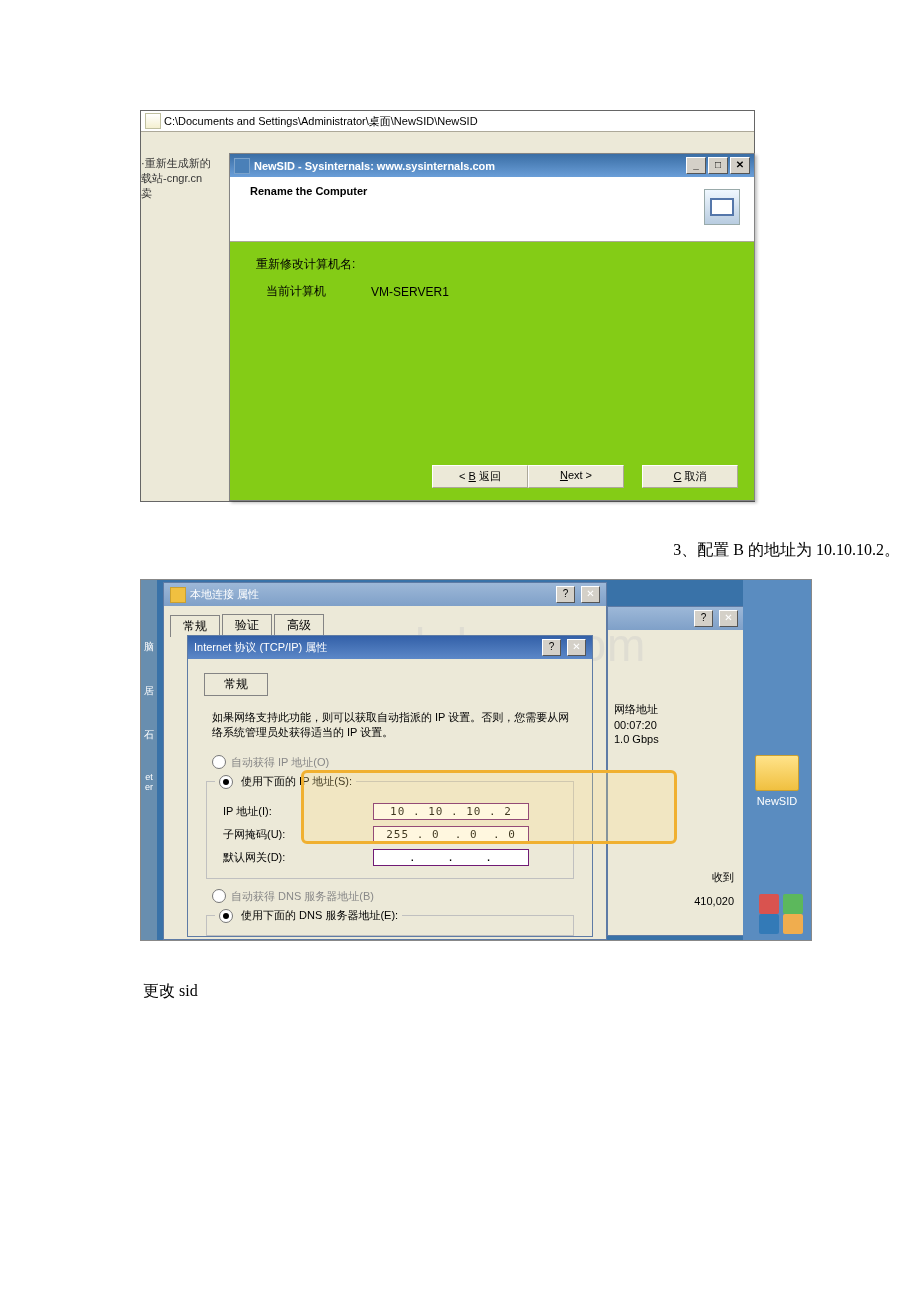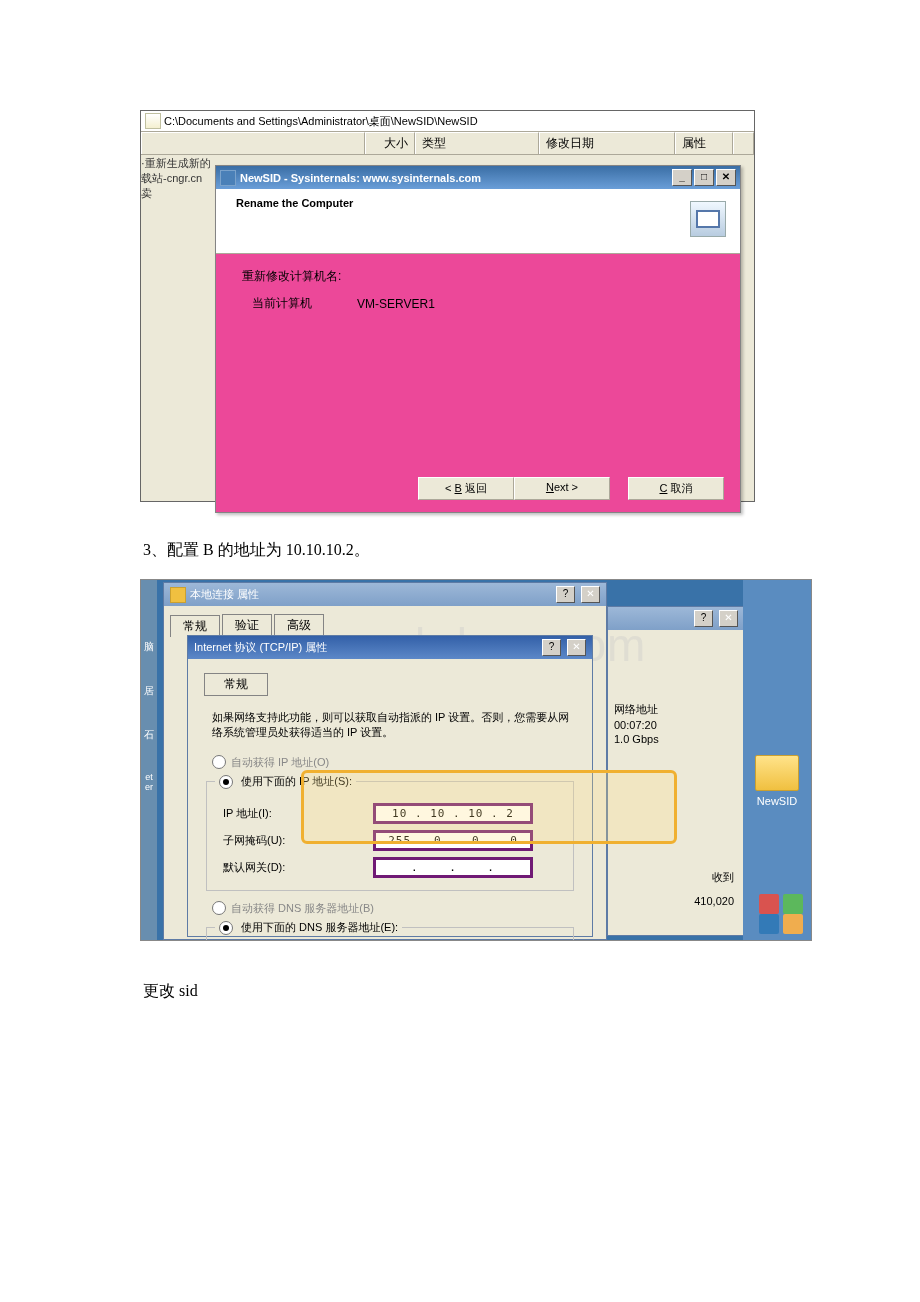--- a/index.html
+++ b/index.html
@@ -6,42 +6,42 @@
   .page { padding:0 20px; }
 
   
   .shot1 { border:1px solid #666; background:#ece9d8; width:613px; margin:110px 0 0 120px; position:relative; }
   .addrbar { background:#fff; font-size:11px; padding:2px 4px; display:flex; align-items:center; gap:3px; border-bottom:1px solid #aca899; }
   .addrbar .icon { width:14px; height:14px; border:1px solid #c0c0a0; background:linear-gradient(#fff,#f4f0d0); }
   .colhdr { display:flex; background:#ece9d8; border-bottom:1px solid #aca899; }
   .colhdr div { border:1px solid #fff; border-right-color:#aca899; border-bottom:none; padding:2px 6px; }
   .colhdr .c1{width:210px} .colhdr .c2{width:36px;text-align:right} .colhdr .c3{width:110px} .colhdr .c4{width:122px} .colhdr .c5{width:44px}
   .leftpane { position:absolute; left:0; top:45px; width:88px; font-size:11px; color:#333; }
-  .wizard { position:absolute; left:74px; top:42px; width:524px; height:346px; border:1px solid #848484; background:#ec4899; box-shadow:2px 2px 3px rgba(0,0,0,.25);margin-top:12px; }
+  .wizard { position:absolute; left:88px; top:42px; width:524px; height:346px; border:1px solid #848484; background:#84cc16; box-shadow:2px 2px 3px rgba(0,0,0,.25); }
   .wtitle { background:linear-gradient(#3a6ea5,#6a9ed8); color:#fff; font-weight:bold; font-size:11px; padding:3px 4px; display:flex; align-items:center; }
   .wtitle .ticon { width:14px; height:14px; background:#4a80b8; border:1px solid #fff4; margin-right:4px; }
   .wtitle .spacer{flex:1}
   .wtitle .wbtn { width:18px; height:15px; background:#d4d0c8; border:1px solid #fff; border-right-color:#555; border-bottom-color:#555; text-align:center; line-height:13px; font-size:10px; color:#000; margin-left:2px; }
   .whead { background:#fff; padding:8px 20px 10px 20px; border-bottom:1px solid #aca899; min-height:46px; position:relative; }
   .whead .title{font-weight:bold; font-size:11px;}
   .whead .sub{font-size:11px; margin:2px 0 0 18px;}
   .whead .icon { position:absolute; right:14px; top:12px; width:34px; height:34px; border:1px solid #9aa; background:linear-gradient(#f0f8ff,#b8cce0); display:flex; align-items:center; justify-content:center; }
   .whead .icon::after{content:"";width:20px;height:14px;border:2px solid #5577aa;background:#fff;}
   .wbody { padding:14px 26px 0 26px; font-size:12px; }
   .row { display:flex; align-items:center; margin:6px 0 6px 10px; gap:10px; }
   .row .lab{width:95px;}
   .chk { width:13px; height:13px; border:1px solid #777; background:#fff; display:inline-flex; align-items:center; justify-content:center; margin-right:4px; }
   .chk::after{content:"✓"; font-size:10px; color:#000;}
   .tin { width:124px; padding:1px 4px; border:1px solid #7f9db9; background:#fff; font-size:11px; }
   .wbtns { position:absolute; bottom:0; left:0; right:0; padding:10px 16px 12px 0; display:flex; gap:0; justify-content:flex-end; border-top:0; }
   .btn { min-width:78px; text-align:center; padding:3px 8px; border:1px solid #aca899; border-top-color:#fff; border-left-color:#fff; background:#ece9d8; font-size:11px; }
   .shot1 { height:390px; }
 
   
-  .step { margin:38px 0 18px 123px; font-family:"SimSun",serif; font-size:16px; }
+  .step { margin:38px 0 18px 123px; font-family:"SimSun",serif; font-size:16px;text-align:right; }
   .step2 { margin:40px 0 0 123px; font-family:Liberation Serif, serif; font-size:16px; }
 
   
   .shot2 { margin:0 0 0 120px; width:670px; height:360px; position:relative; background:#3972a8; overflow:hidden; border:1px solid #888; }
   
   .desk { position:absolute; right:0; top:0; bottom:0; width:68px; background:#5a8cc0; }
   .folder { position:absolute; right:12px; top:175px; text-align:center; color:#fff; font-size:11px; }
   .folder .ic{ width:42px;height:34px;background:linear-gradient(#ffe38a,#f0c040);border:1px solid #caa030;border-radius:2px;margin:0 auto 4px;}
   .logo { position:absolute; right:6px; bottom:4px; width:48px; height:44px; }
   .logo span{position:absolute;width:20px;height:20px;border-radius:2px;}
@@ -66,21 +66,21 @@
   .win2body{padding:8px 10px 0;}
   .grouptab{border:1px solid #848484;padding:2px 12px;width:38px;text-align:center;margin:6px 0 0 6px;font-size:12px;}
   .infotext{font-size:11px;margin:14px 6px 14px 14px;line-height:1.4;}
   .radio{width:12px;height:12px;border:1px solid #777;border-radius:50%;display:inline-flex;align-items:center;justify-content:center;margin-right:5px;background:#fff;}
   .radio.on::after{content:"";width:6px;height:6px;background:#000;border-radius:50%;}
   .rrow{margin:4px 0 4px 14px;font-size:11px;display:flex;align-items:center;}
   .fs{border:1px solid #c0c0c0;margin:0 8px;padding:8px 8px 12px;position:relative;}
   .fs legend{font-size:11px;padding:0 4px;}
   .iprow{display:flex;align-items:center;margin:6px 0 0 8px;font-size:11px;}
   .iprow .lab{width:150px;}
-  .ipin{width:150px;padding:1px 2px;border:3px solid #701a75;background:#fff;font-family:monospace;font-size:11px;letter-spacing:1px;text-align:center;}
+  .ipin{width:150px;padding:1px 2px;border:1px solid #701a75;background:#fff;font-family:monospace;font-size:11px;letter-spacing:1px;text-align:center;}
   .hilite{position:absolute;left:160px;top:190px;width:370px;height:68px;border:3px solid #f0b030;border-radius:6px;background:rgba(255,224,128,.25);pointer-events:none;}
 
   .rightwin{position:absolute;left:466px;top:26px;width:136px;height:328px;background:#ece9d8;border:1px solid #5e7ba5;}
   .rightwin .win1title{background:linear-gradient(#9db8d8,#7fa0c8);justify-content:flex-end;}
   .netinfo{font-size:11px;padding:4px 6px;margin-top:66px;}
   .netinfo div{margin:2px 0;}
   .rbot{position:absolute;bottom:50px;right:10px;font-size:11px;}
   .rbot2{position:absolute;bottom:28px;right:10px;font-size:11px;}
 
   .watermark{position:absolute;left:160px;top:38px;font-size:46px;color:rgba(200,200,200,.35);font-family:Arial;letter-spacing:1px;pointer-events:none;}
@@ -90,28 +90,20 @@
 </style>
 </head>
 <body>
 
 <div class="page">
 
   <div class="shot1">
     <div class="addrbar">
       <span class="icon"></span>
       <span>C:\Documents and Settings\Administrator\桌面\NewSID\NewSID</span>
-    </div>
-    <div class="colhdr">
-      <div class="c1"></div>
-      <div class="c2">大小</div>
-      <div class="c3">类型</div>
-      <div class="c4">修改日期</div>
-      <div class="c5">属性</div>
-      <div style="flex:1"></div>
     </div>
     <div class="leftpane">
       <div>·重新生成新的</div>
       <div>载站-cngr.cn</div>
       <div>卖</div>
     </div>
 
     <div class="wizard">
       <div class="wtitle">
         <span class="ticon"></span>

